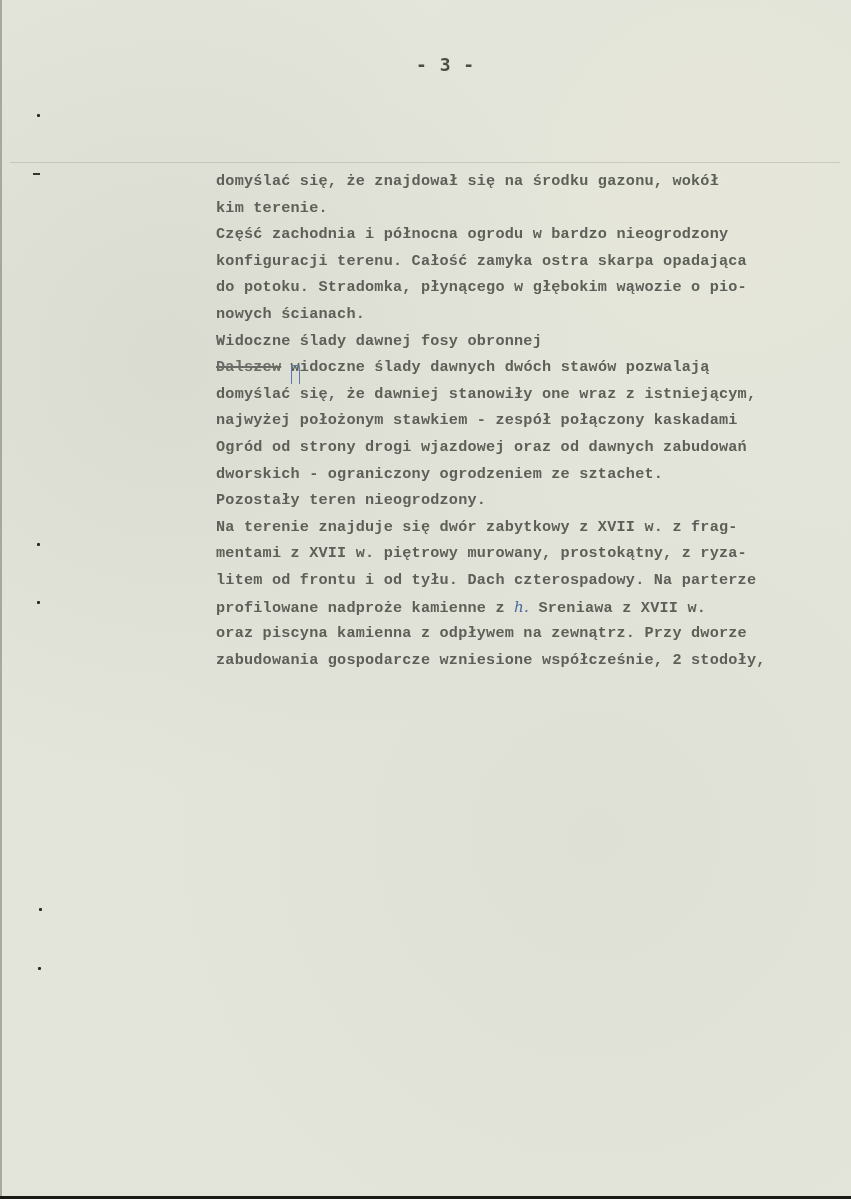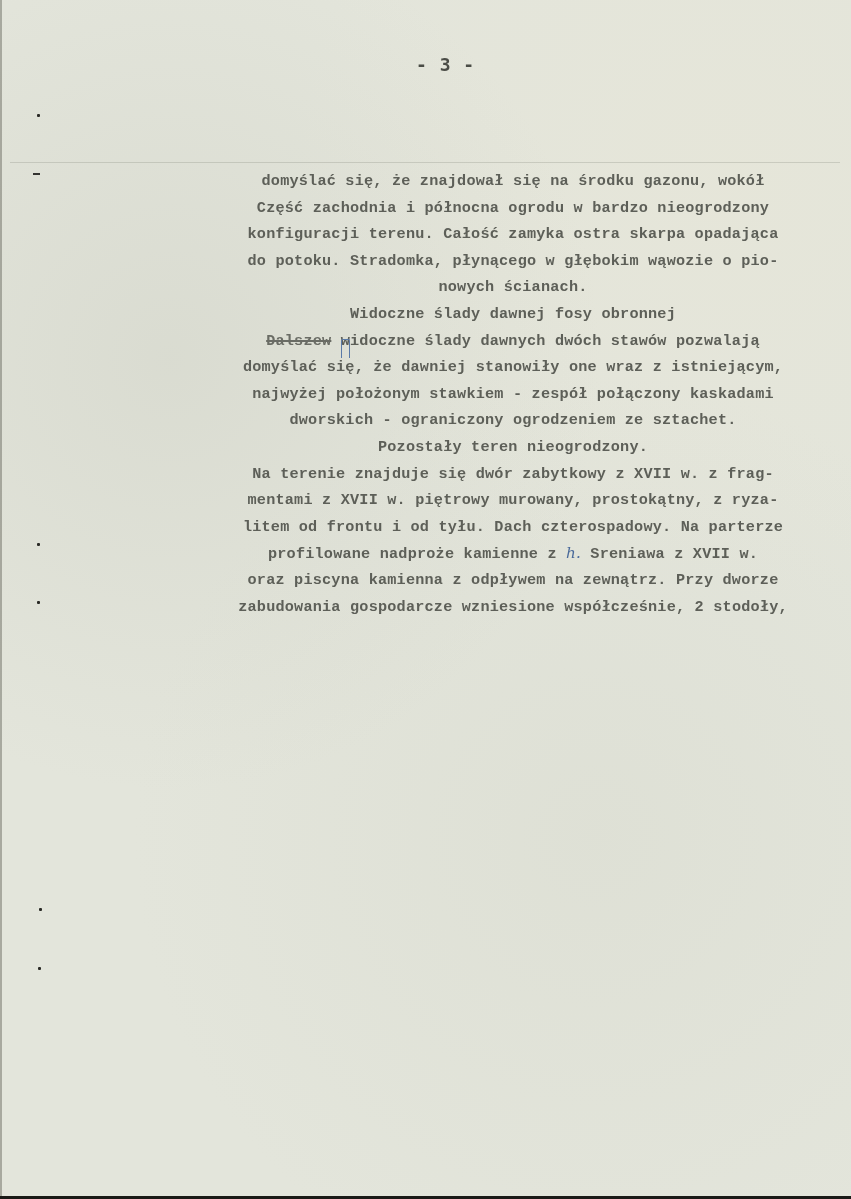--- a/index.html
+++ b/index.html
@@ -51,30 +51,29 @@
     border-radius: 1px;
   }
   .dash-mark {
     position: absolute;
     width: 7px;
     height: 2px;
     background: #333330;
   }
   .body-text {
     position: absolute;
-    left: 198px;
+    left: 216px;
     top: 168px;
     width: 630px;
     font-family: "Liberation Mono", monospace;
     font-weight: bold;
     font-size: 15.2px;
     line-height: 26.6px;
     color: #5d5f58;
     letter-spacing: 0.2px;
-    text-align: center;
   }
   .line {
     white-space: pre;
     height: 26.6px;
   }
   .strike {
     text-decoration: line-through;
     text-decoration-thickness: 2px;
     color: #6a6c65;
   }
@@ -129,28 +128,30 @@
 
   <div class="punch-mark" style="left:37px;top:114px;"></div>
   <div class="dash-mark" style="left:33px;top:173px;"></div>
   <div class="punch-mark" style="left:37px;top:543px;"></div>
   <div class="punch-mark" style="left:37px;top:601px;"></div>
   <div class="punch-mark" style="left:39px;top:908px;"></div>
   <div class="punch-mark" style="left:38px;top:967px;"></div>
 
   <div class="body-text">
     <div class="line">domyślać się, że znajdował się na środku gazonu, wokół</div>
+    <div class="line">kim terenie.</div>
     <div class="line">Część zachodnia i północna ogrodu w bardzo nieogrodzony</div>
     <div class="line">konfiguracji terenu. Całość zamyka ostra skarpa opadająca</div>
     <div class="line">do potoku. Stradomka, płynącego w głębokim wąwozie o pio-</div>
     <div class="line">nowych ścianach.</div>
     <div class="line">Widoczne ślady dawnej fosy obronnej</div>
     <div class="line"><span class="strike">Dalszew</span> <span class="hand-w"></span><span>widoczne ślady dawnych dwóch stawów pozwalają</span></div>
     <div class="line">domyślać się, że dawniej stanowiły one wraz z istniejącym,</div>
     <div class="line">najwyżej położonym stawkiem - zespół połączony kaskadami</div>
+    <div class="line">Ogród od strony drogi wjazdowej oraz od dawnych zabudowań</div>
     <div class="line">dworskich - ograniczony ogrodzeniem ze sztachet.</div>
     <div class="line">Pozostały teren nieogrodzony.</div>
     <div class="line">Na terenie znajduje się dwór zabytkowy z XVII w. z frag-</div>
     <div class="line">mentami z XVII w. piętrowy murowany, prostokątny, z ryza-</div>
     <div class="line">litem od frontu i od tyłu. Dach czterospadowy. Na parterze</div>
     <div class="line"><span>profilowane nadproże kamienne z </span><span class="hand">h.</span><span> Sreniawa z XVII w.</span></div>
     <div class="line">oraz piscyna kamienna z odpływem na zewnątrz. Przy dworze</div>
     <div class="line">zabudowania gospodarcze wzniesione współcześnie, 2 stodoły,</div>
   </div>
 

